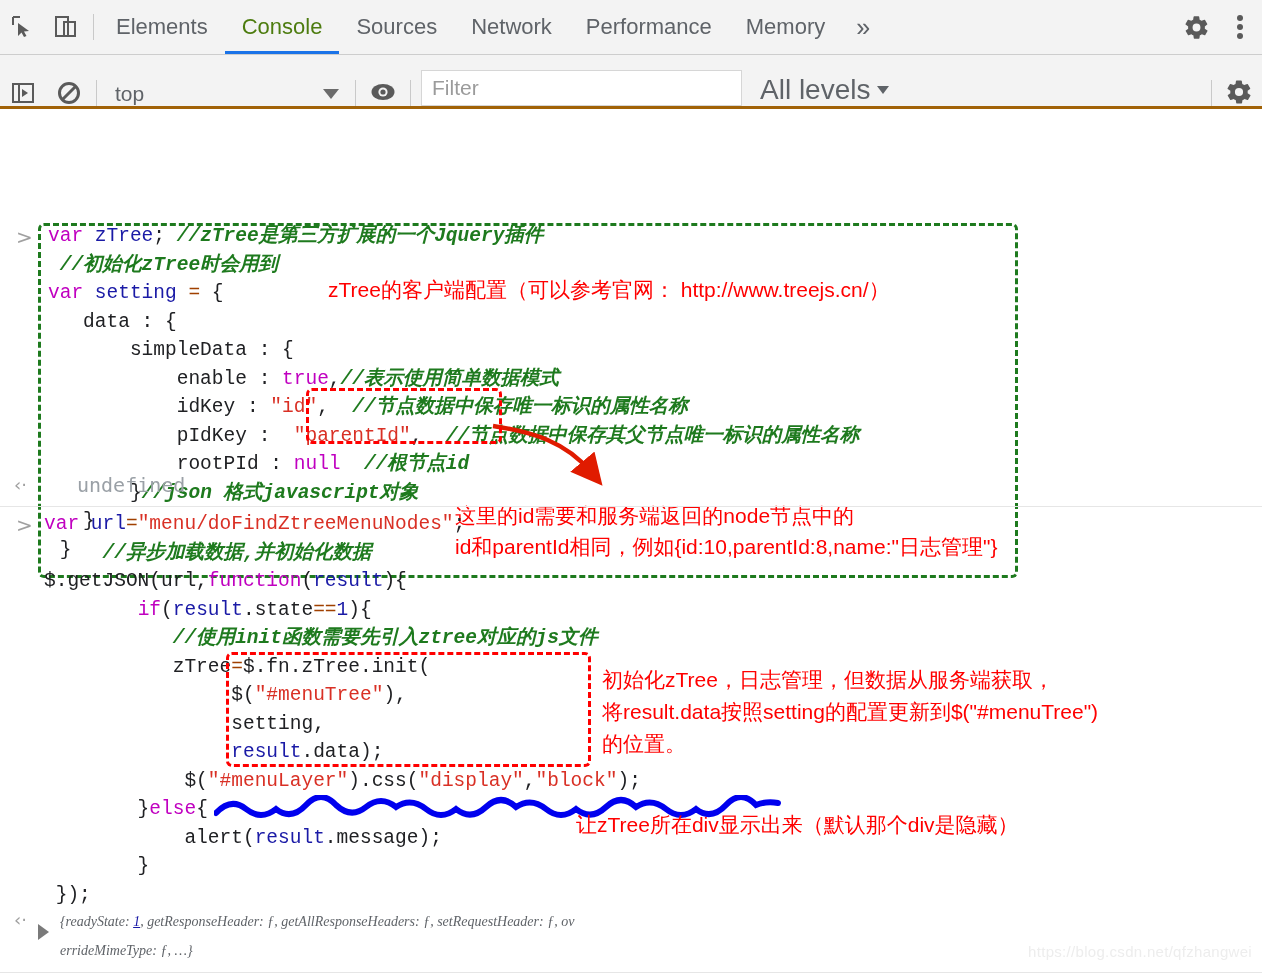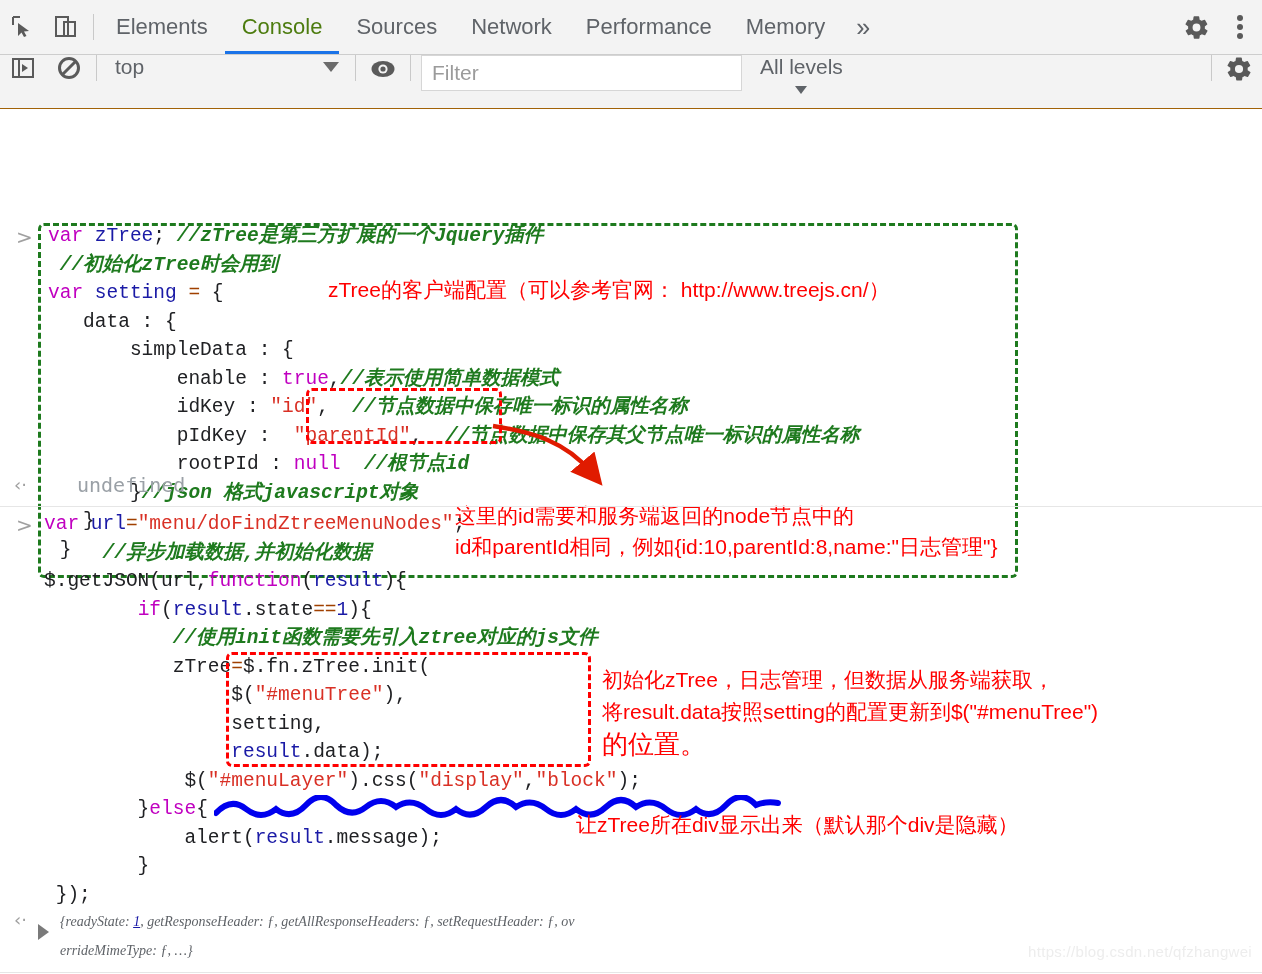--- a/index.html
+++ b/index.html
@@ -61,22 +61,22 @@
   .tabbar-spacer { flex: 1 1 auto; }
   .tabbar-right {
     display: flex; align-items: center;
   }
 
   
   .console-toolbar {
     height: 54px;
     background: #f3f3f3;
     display: flex;
-    align-items: flex-start;
-    border-bottom: 1px solid #a16207;
+    align-items: flex-end;
+    border-bottom: 3px solid #a16207;
   }
   .ct-icon {
     width: 46px;
     display: flex;
     align-items: center;
     justify-content: center;
     color: #5a5a5a;
   }
   .ct-sep {
     width: 1px; height: 26px;
@@ -107,25 +107,24 @@
     display: flex;
     align-items: center;
     padding: 0 10px;
     font-size: 21px;
     color: #9b9b9b;
     margin-left: 6px;
   }
   .levels {
     display: flex;
     align-items: center;
-    font-size: 21px;
+    font-size: 28px;
     color: #5f6368;
     margin-left: 18px;
     gap: 7px;
-    flex-direction: column;
   }
   .caret-sm {
     width: 0; height: 0;
     border-left: 6px solid transparent;
     border-right: 6px solid transparent;
     border-top: 8px solid #5f6368;
   }
   .ct-spacer { flex: 1 1 auto; }
 
   
@@ -393,21 +392,21 @@
             $(<span class="str">"#menuLayer"</span>).css(<span class="str">"display"</span>,<span class="str">"block"</span>);
         }<span class="kw">else</span>{
             alert(<span class="var">result</span>.message);
         }
  });</pre>
 
     <div class="box-red" style="left:226px; top:145px; width:365px; height:115px;"></div>
 
     <div class="anno" style="left:602px; top:158px; font-size:21px;">初始化zTree，日志管理，但数据从服务端获取，</div>
     <div class="anno" style="left:602px; top:190px; font-size:21px;">将result.data按照setting的配置更新到$("#menuTree")</div>
-    <div class="anno" style="left:602px; top:222px; font-size:26px;">的位置。</div>
+    <div class="anno" style="left:602px; top:222px; font-size:21px;">的位置。</div>
 
     <svg style="position:absolute; left:214px; top:288px;" width="570" height="30" viewBox="0 0 570 30">
       <path d="M2 18 Q 17 2, 32 14 T 62 14 Q 77 26, 92 10 T 122 10 Q 137 24, 152 12
                T 182 12 Q 197 2, 212 14 T 242 14 Q 257 26, 272 12 T 302 12
                Q 317 2, 332 14 T 362 14 Q 377 26, 392 12 T 422 12
                Q 437 2, 452 14 T 482 14 Q 497 26, 512 10 T 542 10 Q 552 6, 564 8" stroke="#0000ee" stroke-width="6" fill="none" stroke-linecap="round"></path>
     </svg>
 
     <div class="anno" style="left:576px; top:303px; font-size:21px;">让zTree所在div显示出来（默认那个div是隐藏）</div>
   </div>

